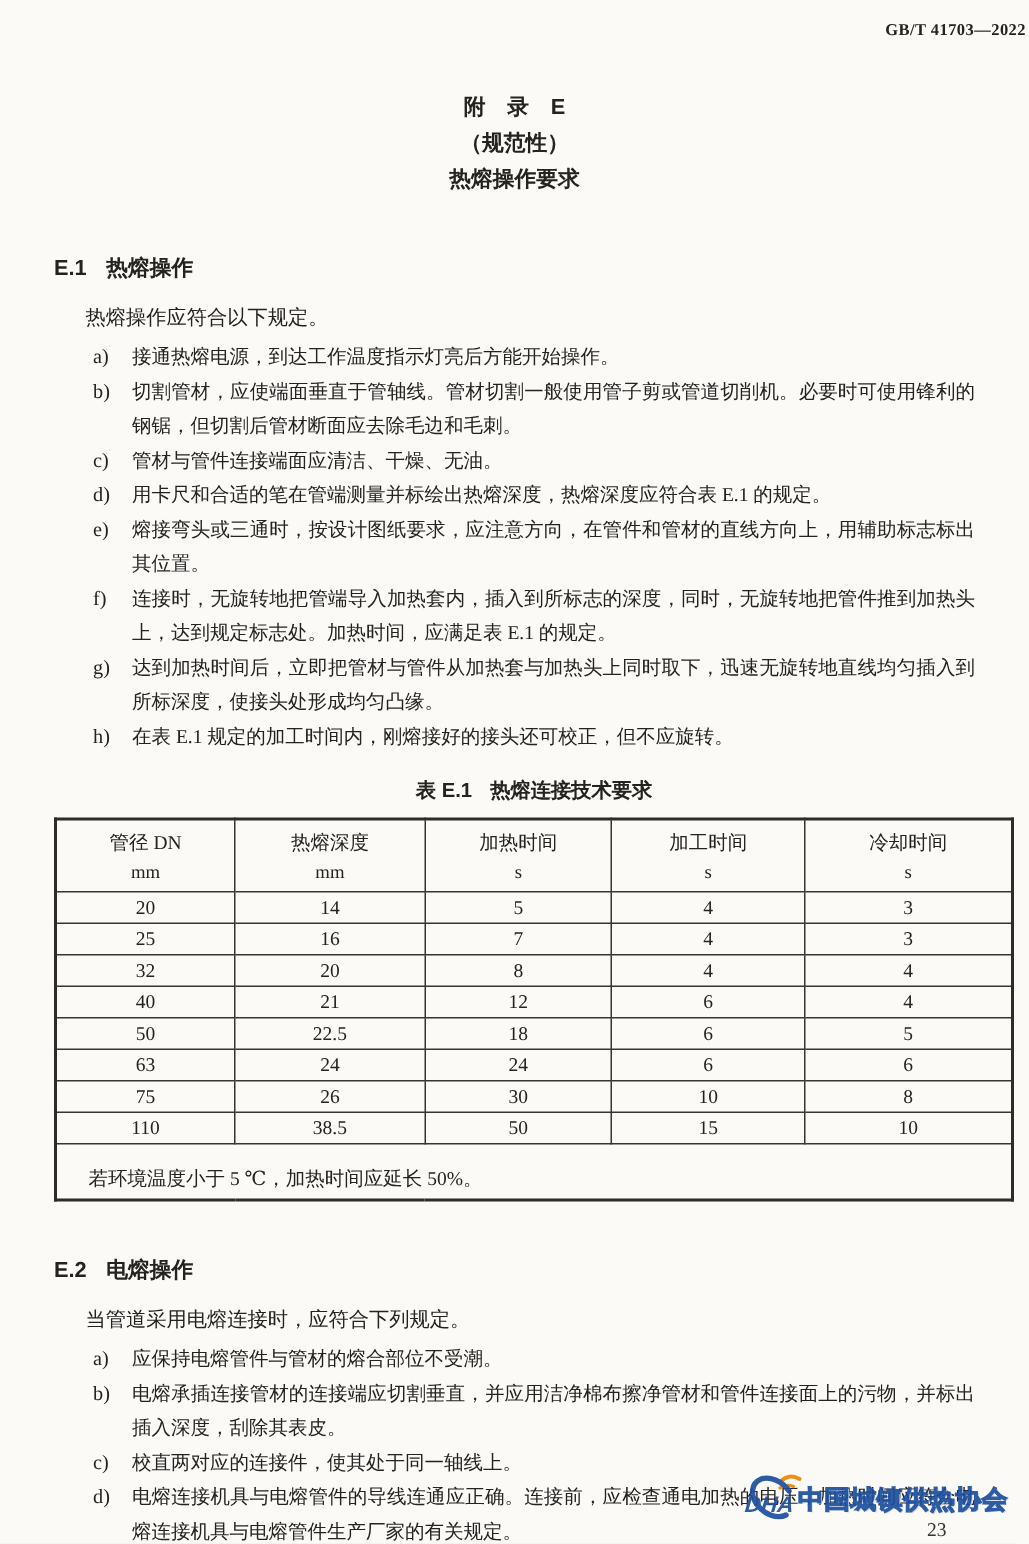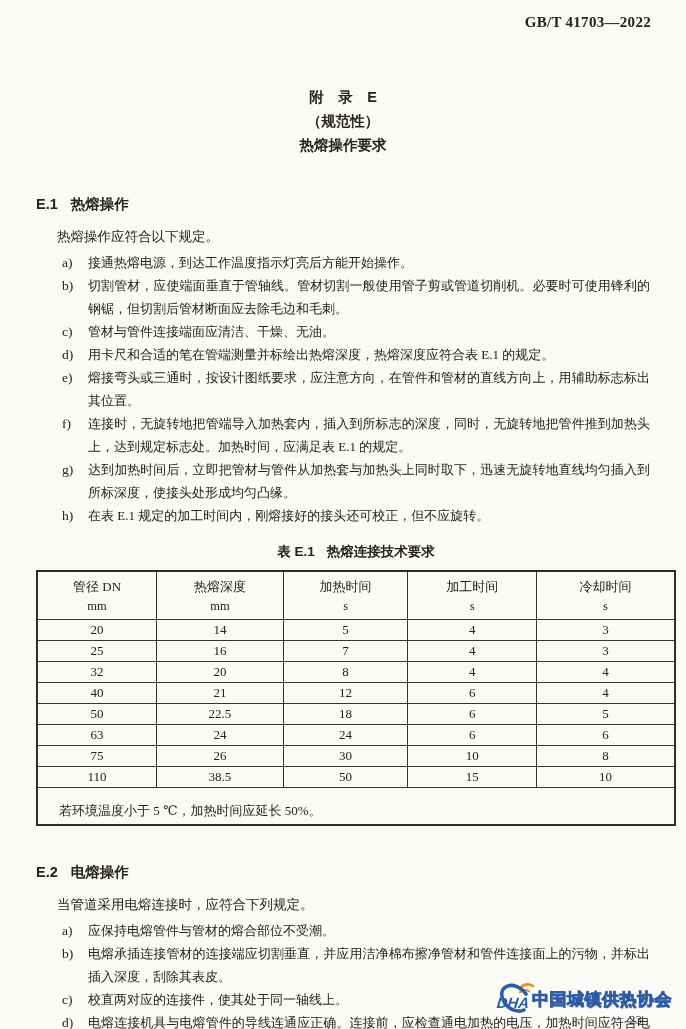--- a/index.html
+++ b/index.html
@@ -9,25 +9,25 @@
     font-family:"Liberation Serif","DejaVu Serif",serif;
   }
   .page{
     position:relative;
     width:686px;height:1029px;
     background:#fbfaf7;
     color:#252220;
     overflow:hidden;
   }
   .std-code{
-    position:absolute;top:14px;right:35px;
-    font-size:15px;font-weight:bold;letter-spacing:.3px;
+    position:absolute;top:14px;right:2px;
+    font-size:11px;font-weight:bold;letter-spacing:.3px;
   }
   .appendix{
-    margin:0;padding-top:85px;
+    margin:0;padding-top:60px;
     text-align:center;
     font-weight:bold;
     font-family:"Liberation Sans","DejaVu Sans",sans-serif;
     font-size:14.5px;line-height:24px;
   }
   .content{
     width:614px;margin-left:36px;
   }
   .section-head{
     margin:0;padding:0;
@@ -93,21 +93,21 @@
   }
   .wm-org{
     font-family:"Liberation Sans","DejaVu Sans",sans-serif;
     font-size:17px;font-weight:bold;letter-spacing:.5px;
     color:#0f766e;
     -webkit-text-stroke:.8px #1d4f9e;
     text-shadow:1px 1px 0 #c6d0e8;
     margin-left:-6px;
   }
   .page-num{
-    position:absolute;right:44px;bottom:1px;
+    position:absolute;right:55px;bottom:1px;
     font-size:13px;color:#35322e;
   }
 </style>
 </head>
 <body>
 
 <div class="page">
 
   <div class="std-code">GB/T 41703—2022</div>
 

